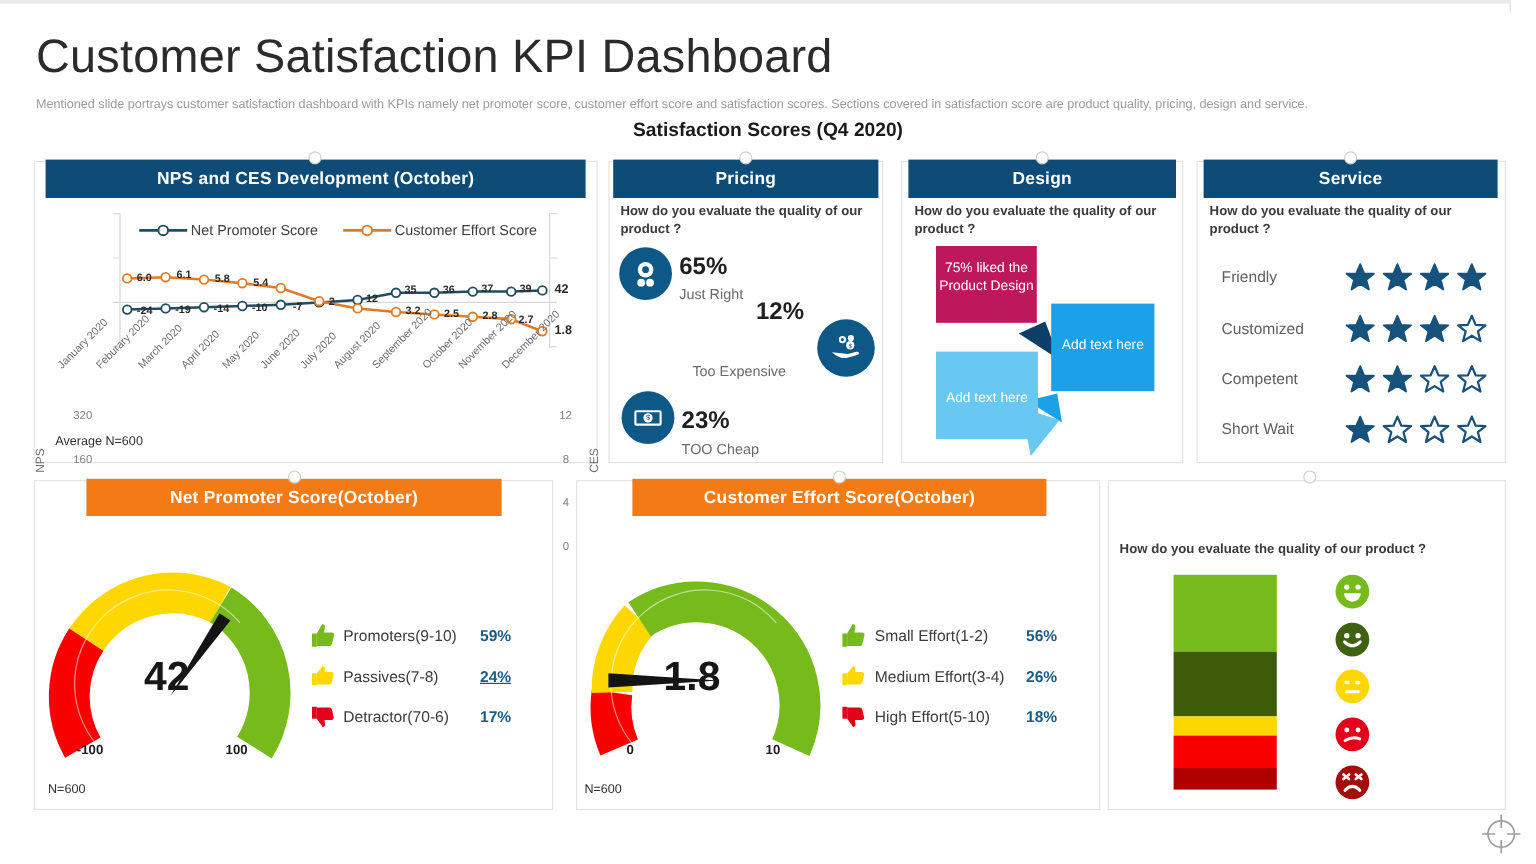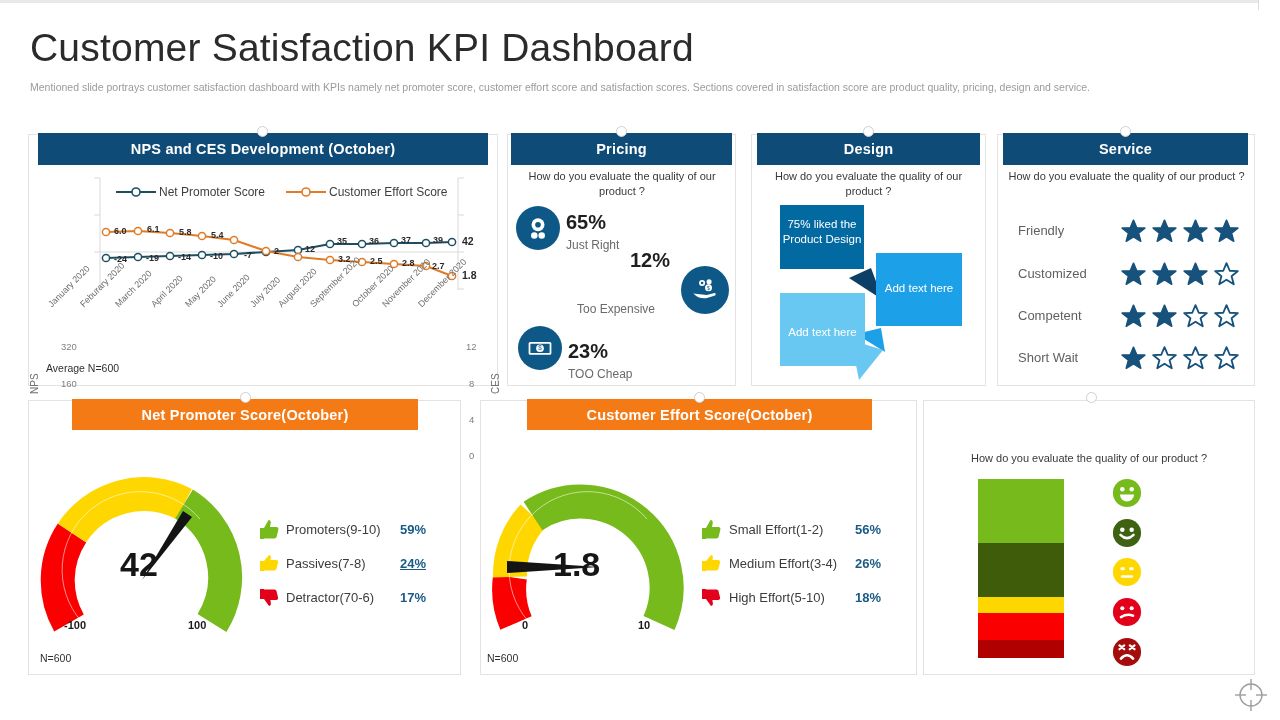--- a/index.html
+++ b/index.html
@@ -41,21 +41,21 @@
     white-space:nowrap;
   }
   .banner.navy{background:#0e4c77;}
   .banner.orange{background:#f47a16;}
   .dot{
     position:absolute;width:11px;height:11px;border-radius:50%;
     background:#ffffff;border:1px solid #cfcfcf;box-sizing:border-box;z-index:6;
   }
 
   .q-text{
-    position:absolute;text-align:center;font-size:11px;color:#3a3a3a;line-height:15px;
+    position:absolute;font-size:11px;color:#3a3a3a;line-height:15px;font-weight:bold;
   }
 
   
   .axis-label{position:absolute;font-size:9.5px;color:#7f7f7f;}
   .axis-title{position:absolute;font-size:10px;color:#6f6f6f;}
   .legend-txt{position:absolute;font-size:12px;color:#3e3e3e;white-space:nowrap;}
   .chart-note{position:absolute;font-size:10.5px;color:#2f2f2f;}
   .month-lbl{
     position:absolute;font-size:9px;color:#6d6d6d;
     transform-origin:left top;transform:rotate(-45deg);white-space:nowrap;
@@ -95,20 +95,21 @@
 </head>
 <body>
 
 <div id="slide">
 
   <div class="top-rule"></div>
   <div class="top-rule2"></div>
 
   <div class="page-title">Customer Satisfaction KPI Dashboard</div>
   <div class="page-subtitle">Mentioned slide portrays customer satisfaction dashboard with KPIs namely net promoter score, customer effort score and satisfaction scores. Sections covered in satisfaction score are product quality, pricing, design and service.</div>
+  <div class="section-title">Satisfaction Scores (Q4 2020)</div>
 
   <div class="card" style="left:28px;top:134px;width:470px;height:252px;"></div>
   <div class="banner navy" style="left:38px;top:133px;width:450px;height:32px;">
     <span>NPS and CES Development (October)</span>
   </div>
   <div class="dot" style="left:257px;top:126px;"></div>
 
   <div style="position:absolute;left:28px;top:166px;width:470px;height:220px;">
 
     <div class="axis-label" style="left:33px;top:175px;">320</div>
@@ -265,21 +266,21 @@
   </div>
   <div class="dot" style="left:863px;top:126px;"></div>
   <div class="q-text" style="left:762px;top:169px;width:213px;">How do you evaluate the quality of our product ?</div>
 
   <svg style="position:absolute;left:751px;top:190px;width:235px;height:200px;">
     <polygon points="98,88 120,78 132,110" fill="#0d4067"></polygon>
     <polygon points="130,138 105,144 134,162" fill="#1ca1e8"></polygon>
     <polygon points="100,150 132,160 108,190" fill="#69c8f2"></polygon>
   </svg>
 
-  <div class="bubble" style="left:780px;top:205px;width:84px;height:64px;background:#0369a1;">
+  <div class="bubble" style="left:780px;top:205px;width:84px;height:64px;background:#be185d;">
     <div class="btxt" style="top:12px;">75% liked the Product Design</div>
   </div>
   <div class="bubble" style="left:876px;top:253px;width:86px;height:73px;background:#1ca1e8;">
     <div class="btxt" style="top:28px;">Add text here</div>
   </div>
   <div class="bubble" style="left:780px;top:293px;width:85px;height:73px;background:#69c8f2;">
     <div class="btxt" style="top:32px;">Add text here</div>
   </div>
 
   <div class="card" style="left:997px;top:134px;width:258px;height:252px;"></div>

